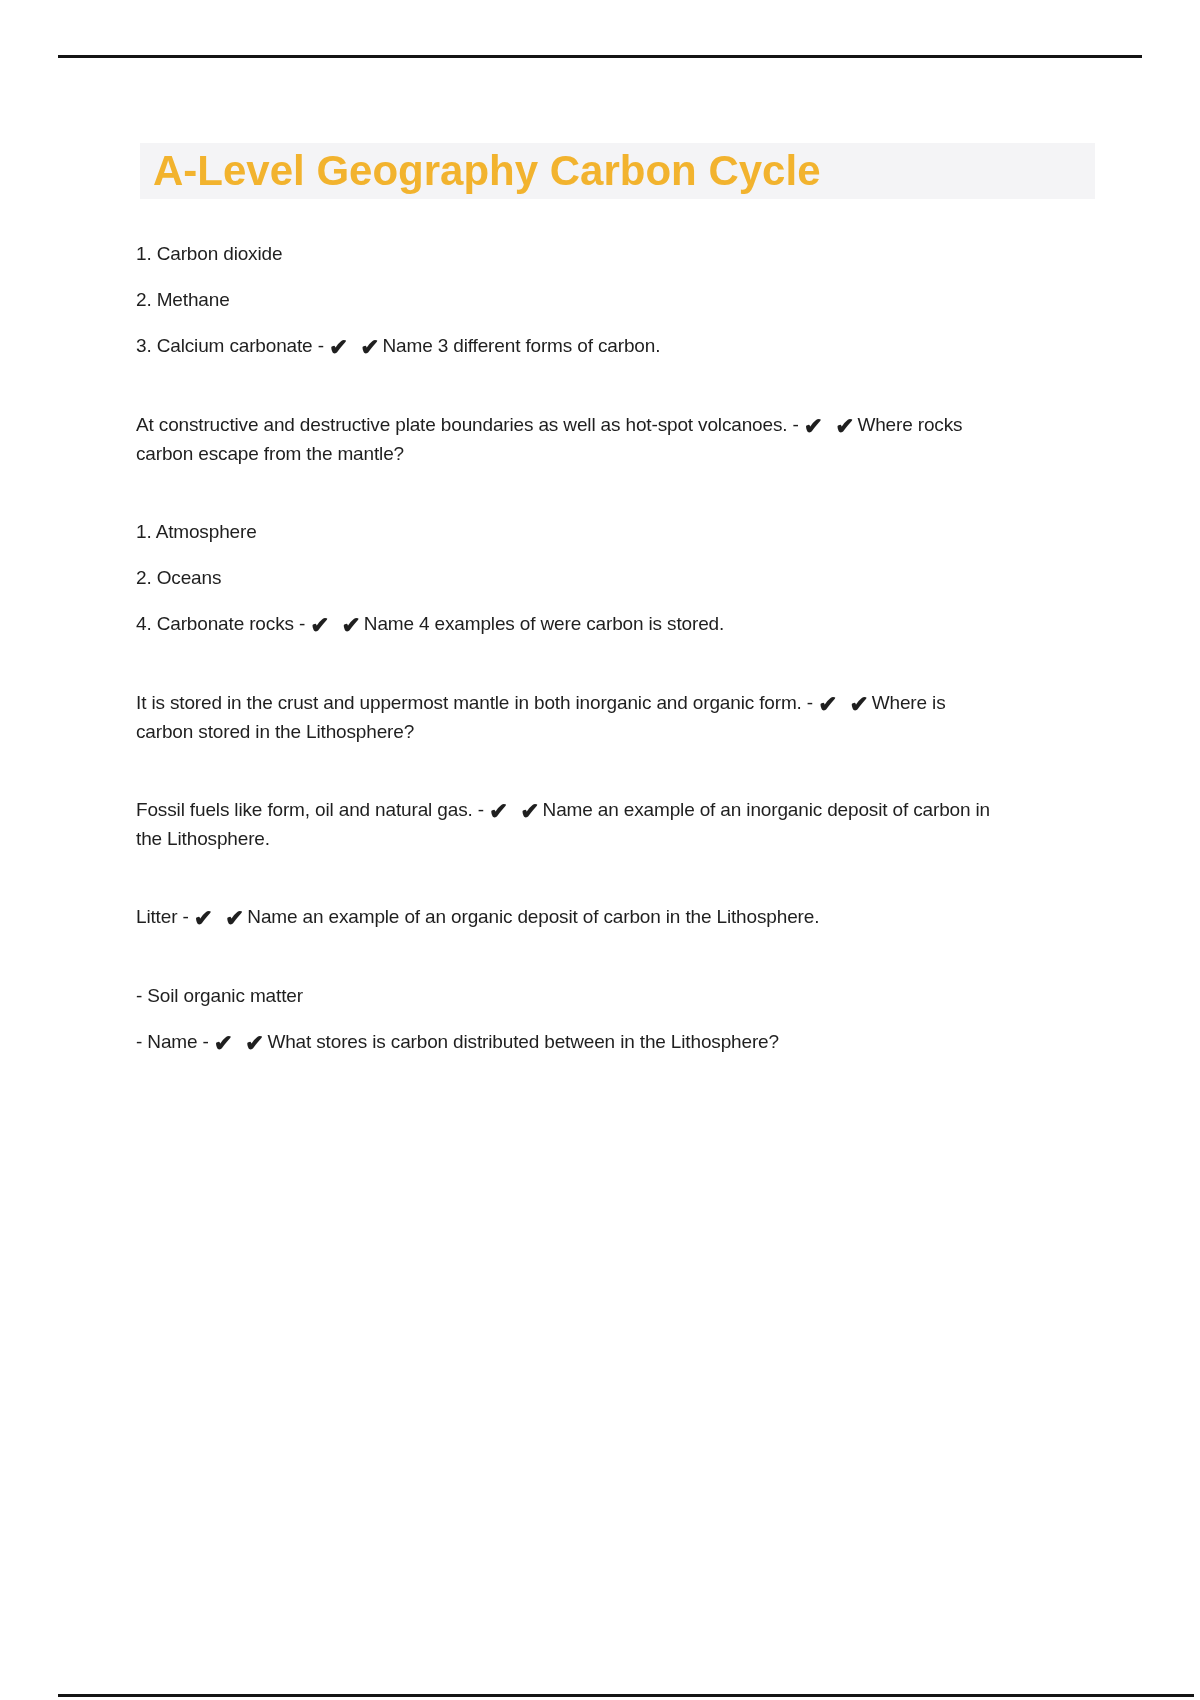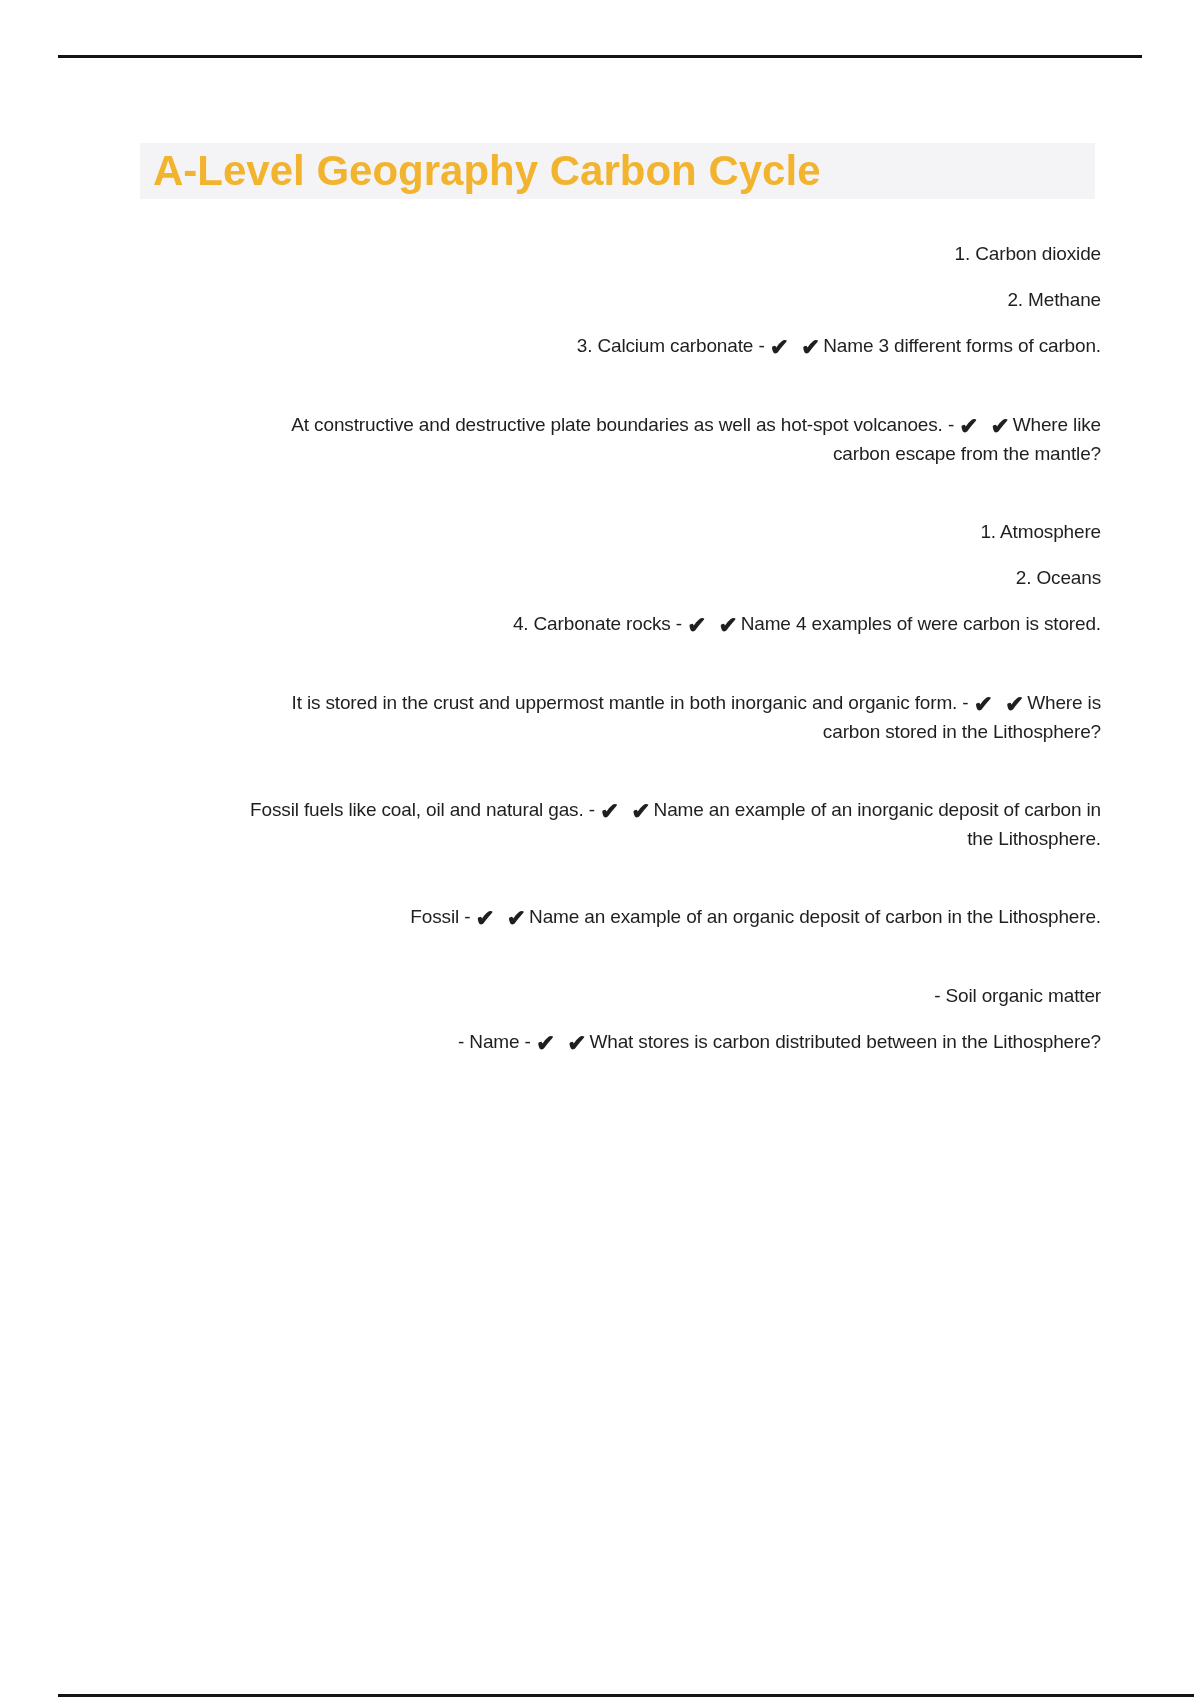--- a/index.html
+++ b/index.html
@@ -44,21 +44,21 @@
 
   .content {
     position: absolute;
     left: 136px;
     top: 240px;
     width: 965px;
     color: var(--body-color, #1f1f1f);
     font-size: 19px;
     letter-spacing: -0.15px;
   }
-  .block { margin: 0 0 50px 0; text-align: right; }
+  .block { margin: 0 0 50px 0; }
   .line {
     line-height: 28px;
     margin: 0 0 18px 0;
     white-space: nowrap;
   }
   .line.cont { margin-top: -18px; }
   .check {
     font-weight: 700;
     font-size: 23px;
     vertical-align: -3px;
@@ -77,38 +77,38 @@
     <span class="title-text">A-Level Geography Carbon Cycle</span>
   </div>
 
   <div class="content">
       <div class="block">
         <div class="line"><span>1. Carbon dioxide</span></div>
         <div class="line"><span>2. Methane</span></div>
         <div class="line"><span>3. Calcium carbonate - </span><span class="check">✔</span><span class="check">✔</span><span>Name 3 different forms of carbon.</span></div>
       </div>
       <div class="block">
-        <div class="line"><span>At constructive and destructive plate boundaries as well as hot-spot volcanoes. - </span><span class="check">✔</span><span class="check">✔</span><span>Where like</span></div>
+        <div class="line"><span>At constructive and destructive plate boundaries as well as hot-spot volcanoes. - </span><span class="check">✔</span><span class="check">✔</span><span>Where rocks</span></div>
         <div class="line cont"><span>carbon escape from the mantle?</span></div>
       </div>
       <div class="block">
         <div class="line"><span>1. Atmosphere</span></div>
         <div class="line"><span>2. Oceans</span></div>
         <div class="line"><span>4. Carbonate rocks - </span><span class="check">✔</span><span class="check">✔</span><span>Name 4 examples of were carbon is stored.</span></div>
       </div>
       <div class="block">
         <div class="line"><span>It is stored in the crust and uppermost mantle in both inorganic and organic form. - </span><span class="check">✔</span><span class="check">✔</span><span>Where is</span></div>
         <div class="line cont"><span>carbon stored in the Lithosphere?</span></div>
       </div>
       <div class="block">
-        <div class="line"><span>Fossil fuels like coal, oil and natural gas. - </span><span class="check">✔</span><span class="check">✔</span><span>Name an example of an inorganic deposit of carbon in</span></div>
+        <div class="line"><span>Fossil fuels like form, oil and natural gas. - </span><span class="check">✔</span><span class="check">✔</span><span>Name an example of an inorganic deposit of carbon in</span></div>
         <div class="line cont"><span>the Lithosphere.</span></div>
       </div>
       <div class="block">
-        <div class="line"><span>Fossil - </span><span class="check">✔</span><span class="check">✔</span><span>Name an example of an organic deposit of carbon in the Lithosphere.</span></div>
+        <div class="line"><span>Litter - </span><span class="check">✔</span><span class="check">✔</span><span>Name an example of an organic deposit of carbon in the Lithosphere.</span></div>
       </div>
       <div class="block">
         <div class="line"><span>- Soil organic matter</span></div>
         <div class="line"><span>- Name - </span><span class="check">✔</span><span class="check">✔</span><span>What stores is carbon distributed between in the Lithosphere?</span></div>
       </div>
     </div>
 
   <div class="rule bottom"></div>
 </div>
 

